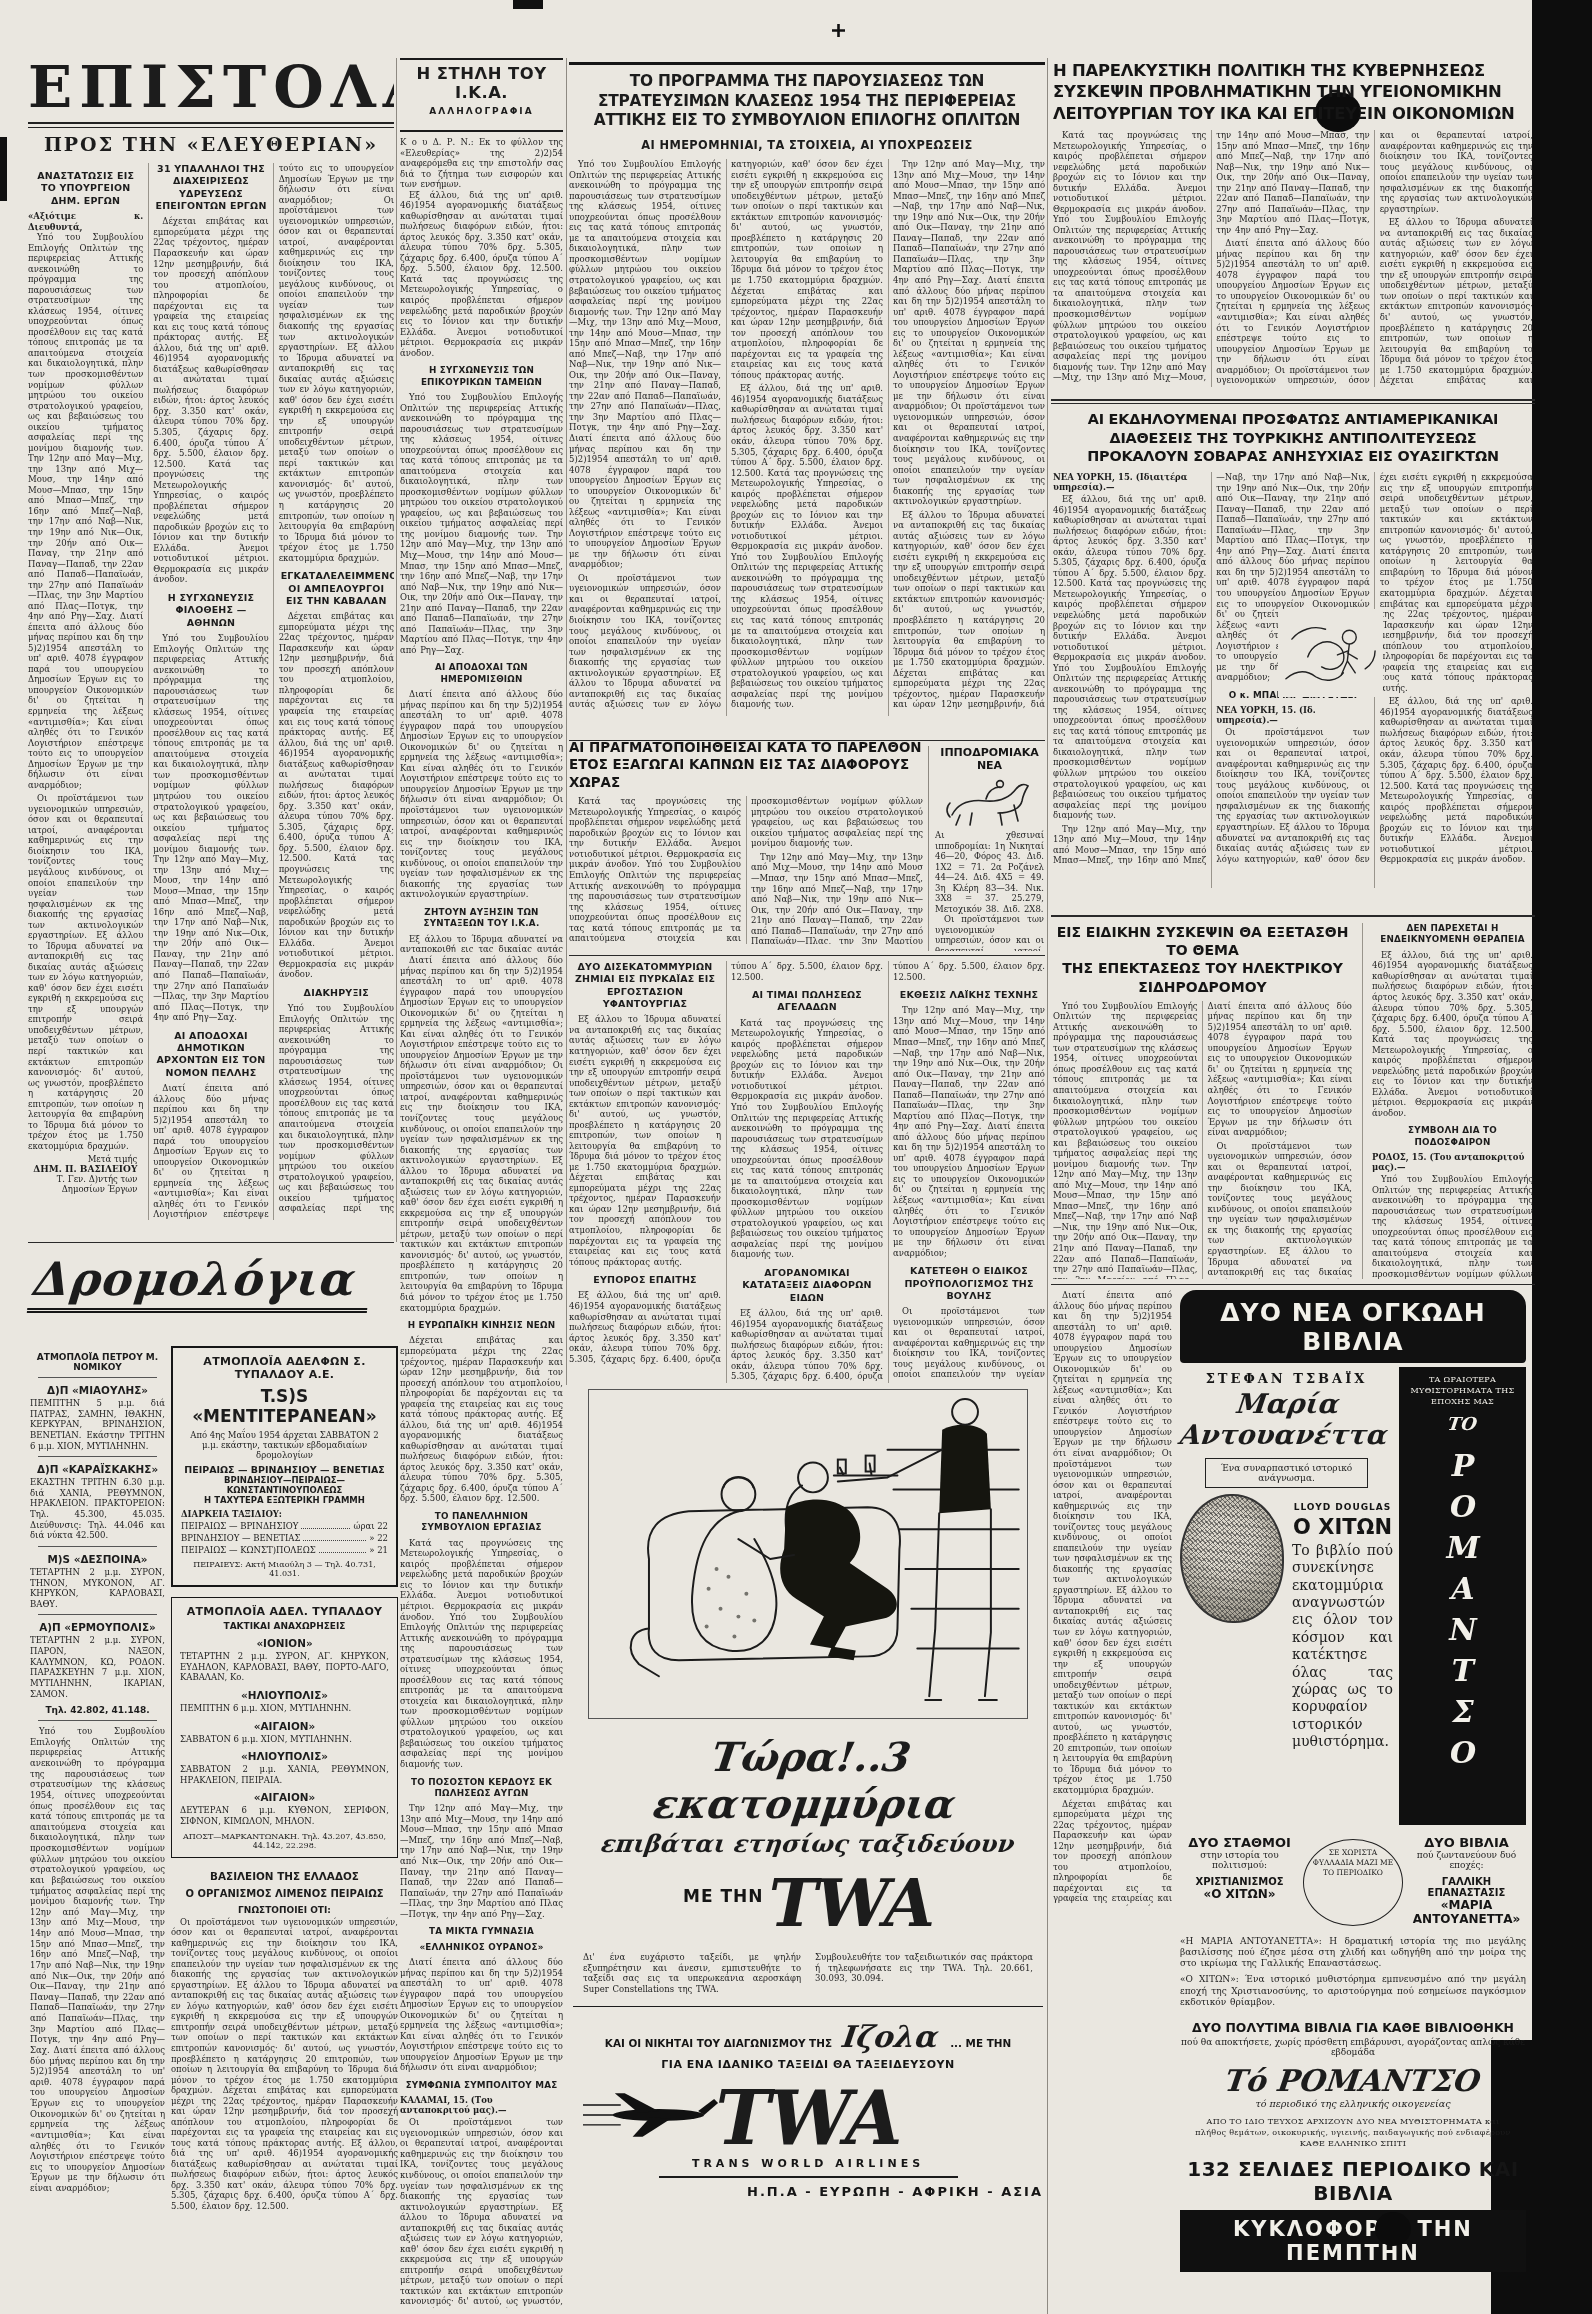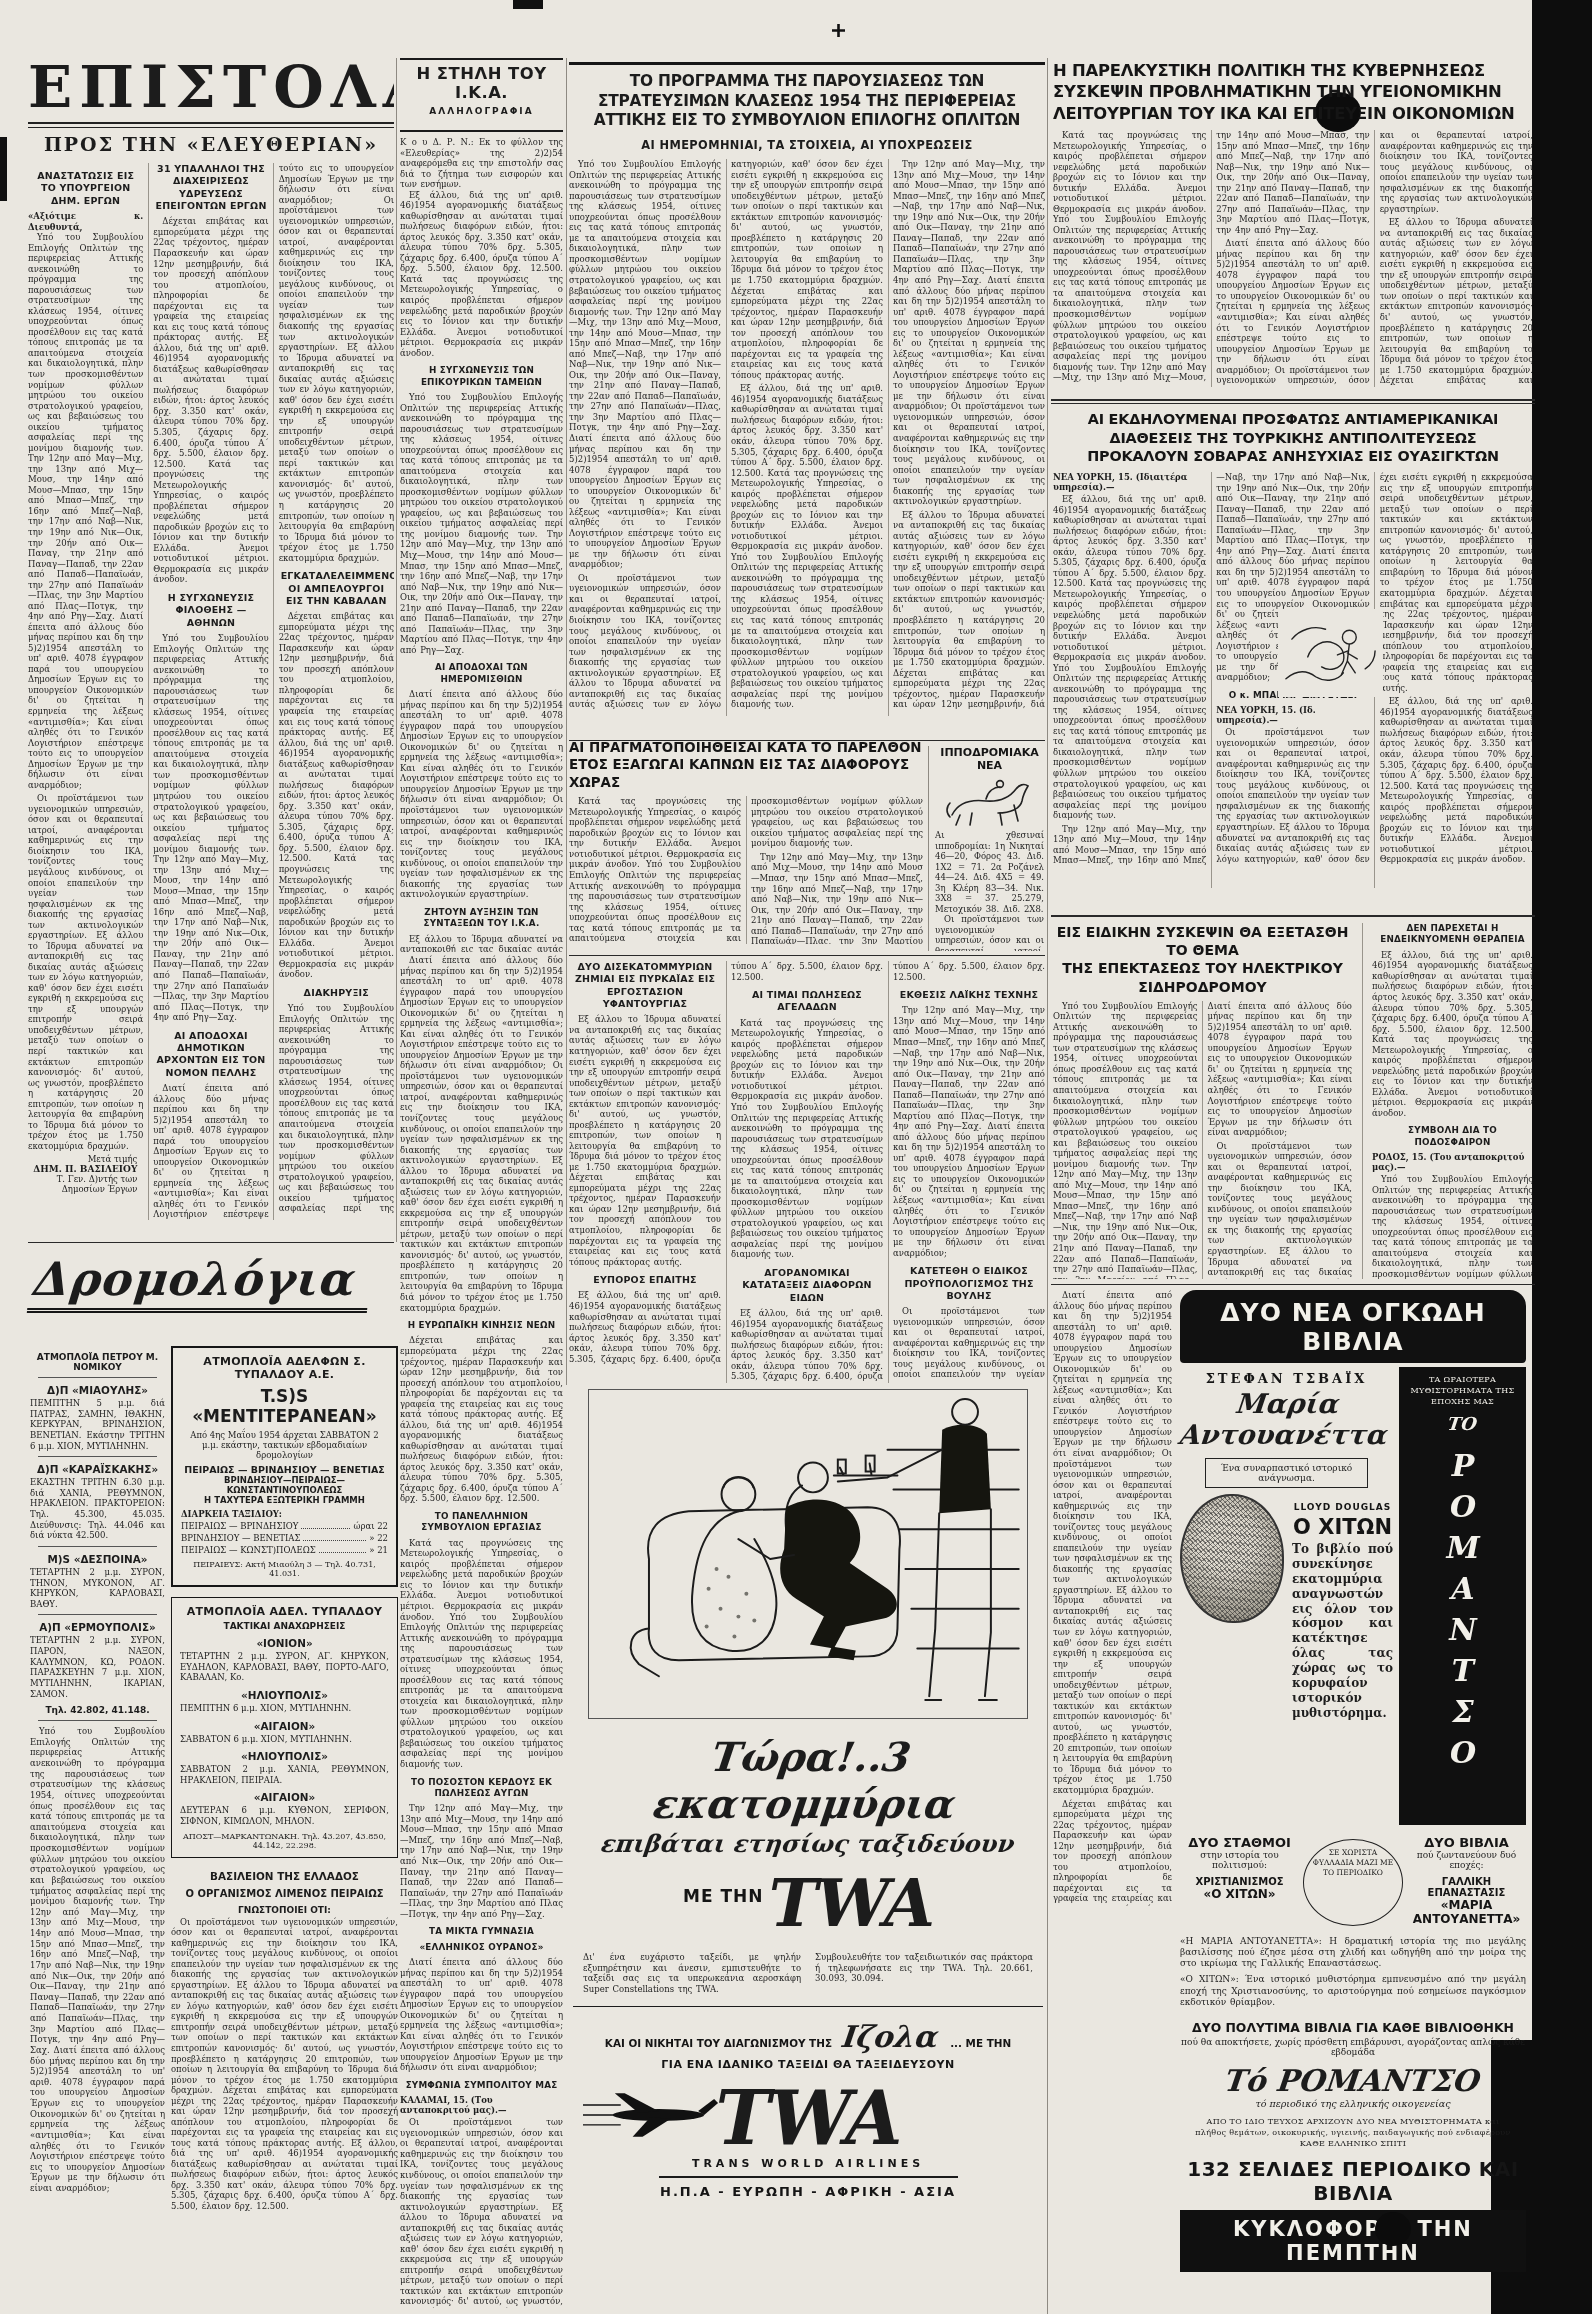--- a/index.html
+++ b/index.html
@@ -429,40 +429,40 @@
           <polygon points="70,32 52,52 62,52 90,34"></polygon>
           <polygon points="118,26 134,14 138,18 124,30"></polygon>
         </g>
         <g stroke="#111" stroke-width="1.4">
           <path d="M2 20 H40 M2 30 H34 M2 40 H40"></path>
         </g>
       </svg>
       <div id="twa-wordmark2" style="font-size:74px;line-height:1;">TWA</div>
       <div class="hl" style="font-size:11px;letter-spacing:4px;margin-top:2px;">TRANS WORLD AIRLINES</div>
       <div class="rule-thick" style="width:299px;margin:6px auto;"></div>
-      <div class="hl" style="font-size:13px;letter-spacing:2px;">Η.Π.Α - ΕΥΡΩΠΗ - ΑΦΡΙΚΗ - ΑΣΙΑ</div>
+      <div class="hl" style="font-size:13px;letter-spacing:2px;text-align:right;">Η.Π.Α - ΕΥΡΩΠΗ - ΑΦΡΙΚΗ - ΑΣΙΑ</div>
     </div>
   </div>
 
   <div class="abs" style="left:1180px;top:1290px;width:346px;height:1007px;">
     <div id="books-banner">ΔΥΟ ΝΕΑ ΟΓΚΩΔΗ ΒΙΒΛΙΑ</div>
 
     <div style="display:flex;margin-top:4px;">
       <div style="width:213px;">
         <div class="hl" style="font-family:'DejaVu Serif',serif;font-size:13px;text-align:center;letter-spacing:3px;margin-top:4px;">ΣΤΕΦΑΝ ΤΣΒΑΪΧ</div>
         <div class="scriptic" style="font-size:27px;text-align:center;margin-top:2px;">Μαρία Αντουανέττα</div>
         <div style="border:1px solid #222;width:149px;margin:8px auto 6px;padding:4px 6px;">
           <div style="font-size:9px;text-align:center;">Ένα συναρπαστικό ιστορικό ανάγνωσμα.</div>
         </div>
         <div style="display:flex;gap:8px;align-items:flex-start;">
           <div class="portrait" style="width:100px;height:125px;flex:none;"></div>
           <div style="flex:1;">
             <div class="hl" style="font-size:9px;text-align:center;letter-spacing:1px;margin-top:8px;">LLOYD DOUGLAS</div>
             <div class="hl" style="font-size:21px;text-align:center;margin:3px 0;">Ο ΧΙΤΩΝ</div>
-            <div class="bt" style="font-size:12px;font-weight:bold;">Το βιβλίο πού συνεκίνησε εκατομμύρια αναγνωστών εις όλον τον κόσμον και κατέκτησε όλας τας χώρας ως το κορυφαίον ιστορικόν μυθιστόρημα.</div>
+            <div class="bt" style="font-size:14px;">Το βιβλίο πού συνεκίνησε εκατομμύρια αναγνωστών εις όλον τον κόσμον και κατέκτησε όλας τας χώρας ως το κορυφαίον ιστορικόν μυθιστόρημα.</div>
           </div>
         </div>
       </div>
       <div id="romantso-strip" style="width:127px;margin-left:6px;height:450px;text-align:center;padding-top:8px;">
         <div class="wb small-caps-note" style="padding:0 8px;">ΤΑ ΩΡΑΙΟΤΕΡΑ ΜΥΘΙΣΤΟΡΗΜΑΤΑ ΤΗΣ ΕΠΟΧΗΣ ΜΑΣ</div>
         <div class="wb scriptic" style="font-size:18px;margin-top:6px;">ΤΟ</div>
         <div class="wb vert-name" style="height:348px;margin:4px auto 0;">ΡΟΜΑΝΤΣΟ</div>
       </div>
     </div>
 

